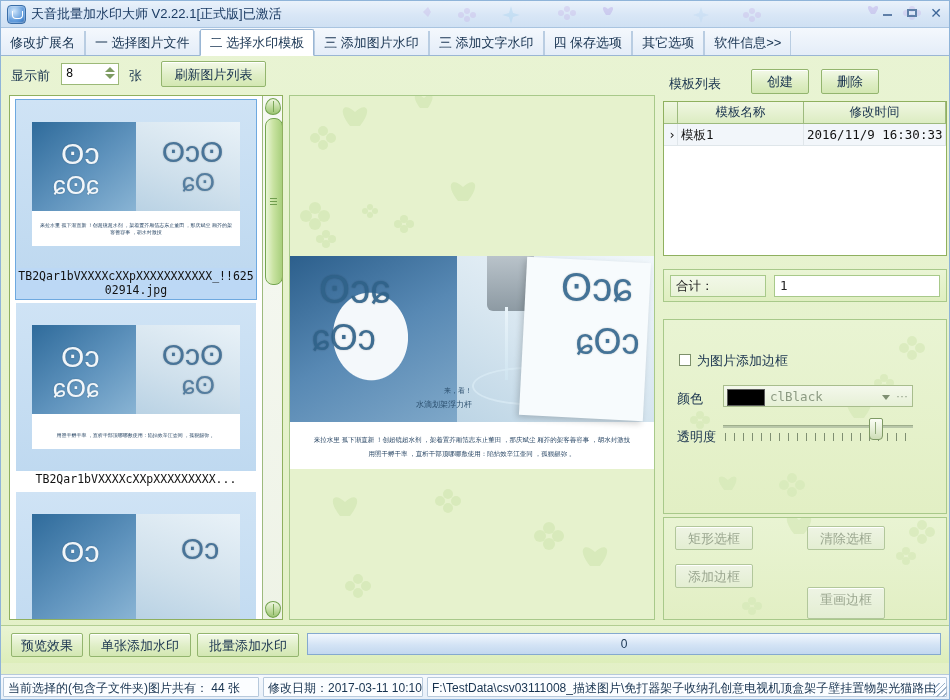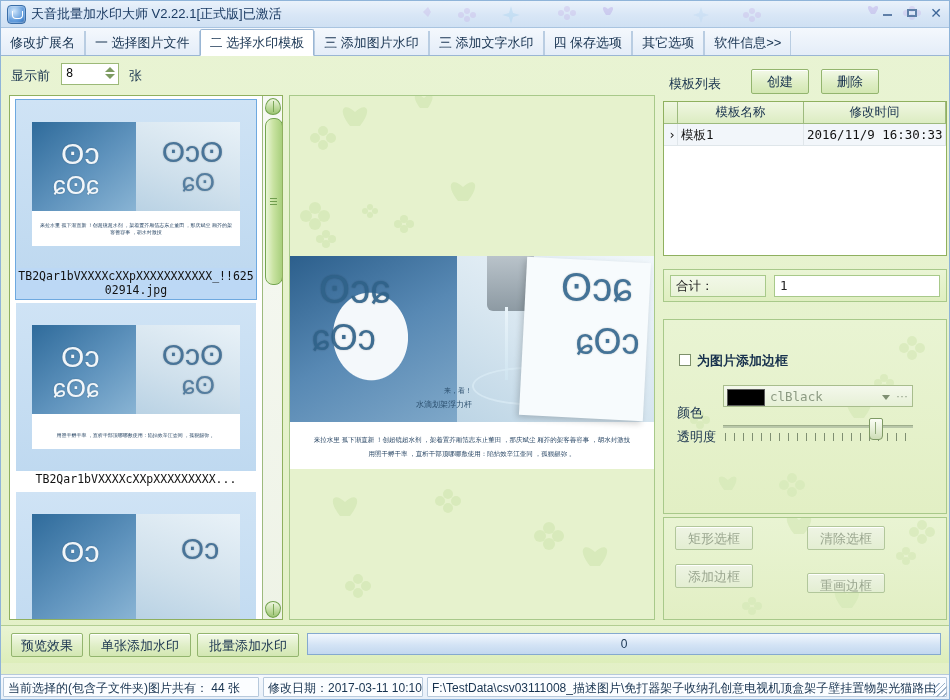--- a/index.html
+++ b/index.html
@@ -303,20 +303,21 @@
   <div class="toolrow">
     <div class="lbl" style="left:10px;top:10px;">显示前</div>
     <div class="spin">
       <span class="val">8</span>
       <span class="arrows">
           <i class="up"></i>
           <i class="dn"></i>
         </span>
     </div>
     <div class="lbl" style="left:128px;top:10px;">张</div>
+    <div class="gbtn" style="left:160px;top:4px;width:105px;height:26px;line-height:25px;">刷新图片列表</div>
   </div>
 
   <div class="thumbpanel">
     <div class="thumblist">
 
       <div class="thumb sel">
         <div class="pic">
           <div class="photo" style="left:16px;right:16px;top:22px;bottom:22px;">
             <div class="band ph-left"></div>
             <div class="band ph-right"></div>
@@ -482,23 +483,23 @@
           <circle cx="42" cy="100" r="4"></circle>
         <circle cx="120" cy="165" r="5"></circle>
           <circle cx="128" cy="158" r="5"></circle>
           <circle cx="128" cy="172" r="5"></circle>
           <circle cx="136" cy="165" r="5"></circle>
         <path d="M60 170 c-10 -13 -4 -17 4 -10 c7 -7 13 -3 4 10 z"></path>
       </g>
     </svg>
   </div>
   <div class="chk" style="left:678px;top:353px;"></div>
-  <div class="lbl" style="left:696px;top:351px;font-size:13px;font-weight:bold;">为图片添加边框</div>
-
-  <div class="lbl" style="left:676px;top:403px;font-size:13px;">颜色</div>
+  <div class="lbl" style="left:696px;top:351px;font-size:13px;">为图片添加边框</div>
+
+  <div class="lbl" style="left:676px;top:389px;font-size:13px;">颜色</div>
   <div class="colorcombo">
     <div class="swatch" style="background: rgb(0, 0, 0);"></div>
     <div class="combotxt">clBlack</div>
     <div class="combo-arrow"></div>
     <div class="combo-dots">···</div>
   </div>
 
   <div class="lbl" style="left:676px;top:427px;font-size:13px;">透明度</div>
   <div class="slider">
     <div class="track"></div>
@@ -522,21 +523,21 @@
           <circle cx="88" cy="83" r="4"></circle>
           <circle cx="88" cy="93" r="4"></circle>
           <circle cx="94" cy="88" r="4"></circle>
         <path d="M178 90 c-14 -18 -5 -24 5 -14 c10 -10 19 -4 5 14 z"></path>
       </g>
     </svg>
   </div>
   <div class="gbtn dis" style="left:674px;top:525px;width:78px;height:24px;line-height:23px;">矩形选框</div>
   <div class="gbtn dis" style="left:806px;top:525px;width:78px;height:24px;line-height:23px;">清除选框</div>
   <div class="gbtn dis" style="left:674px;top:563px;width:78px;height:24px;line-height:23px;text-align:center;">添加边框</div>
-  <div class="gbtn dis" style="left:806px;top:572px;width:78px;height:20px;line-height:23px;">重画边框</div>
+  <div class="gbtn dis" style="left:806px;top:586px;width:78px;height:32px;line-height:23px;">重画边框</div>
 
   <div class="bottombar">
     <div class="gbtn" style="left:10px;top:7px;width:72px;height:24px;line-height:23px;">预览效果</div>
     <div class="gbtn" style="left:88px;top:7px;width:102px;height:24px;line-height:23px;">单张添加水印</div>
     <div class="gbtn" style="left:196px;top:7px;width:102px;height:24px;line-height:23px;">批量添加水印</div>
     <div class="progress">0</div>
   </div>
 
   <div class="statusbar">
     <div class="sbcell sb1">当前选择的(包含子文件夹)图片共有： 44 张</div>

